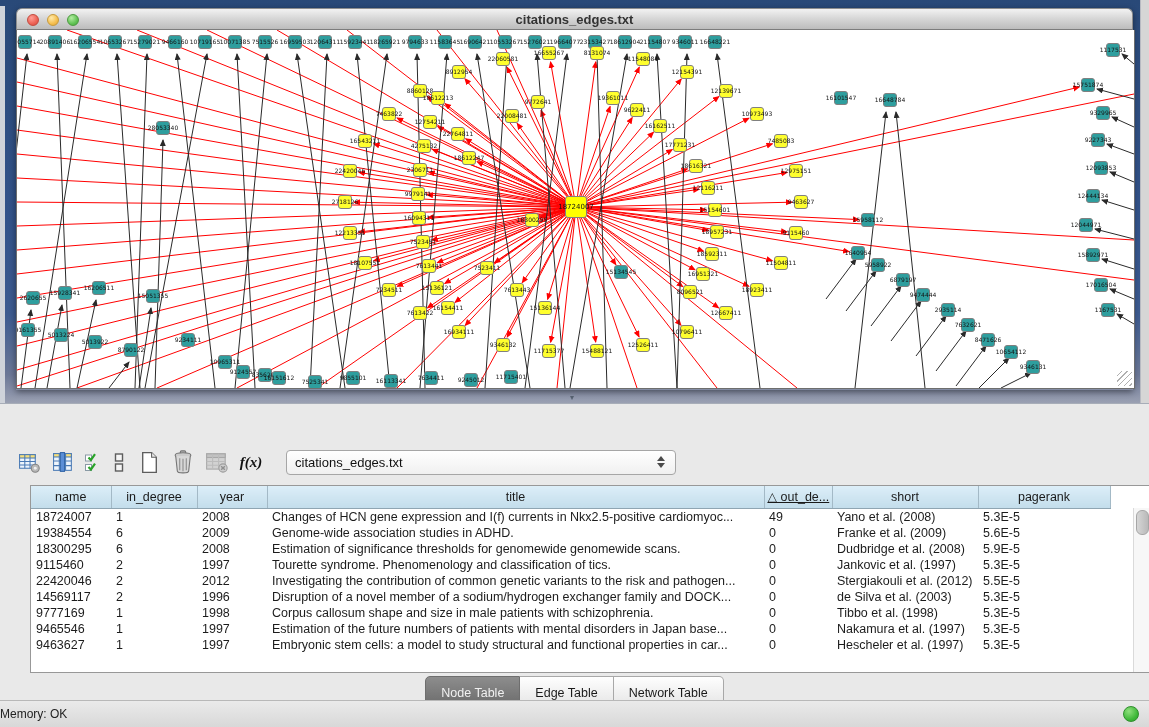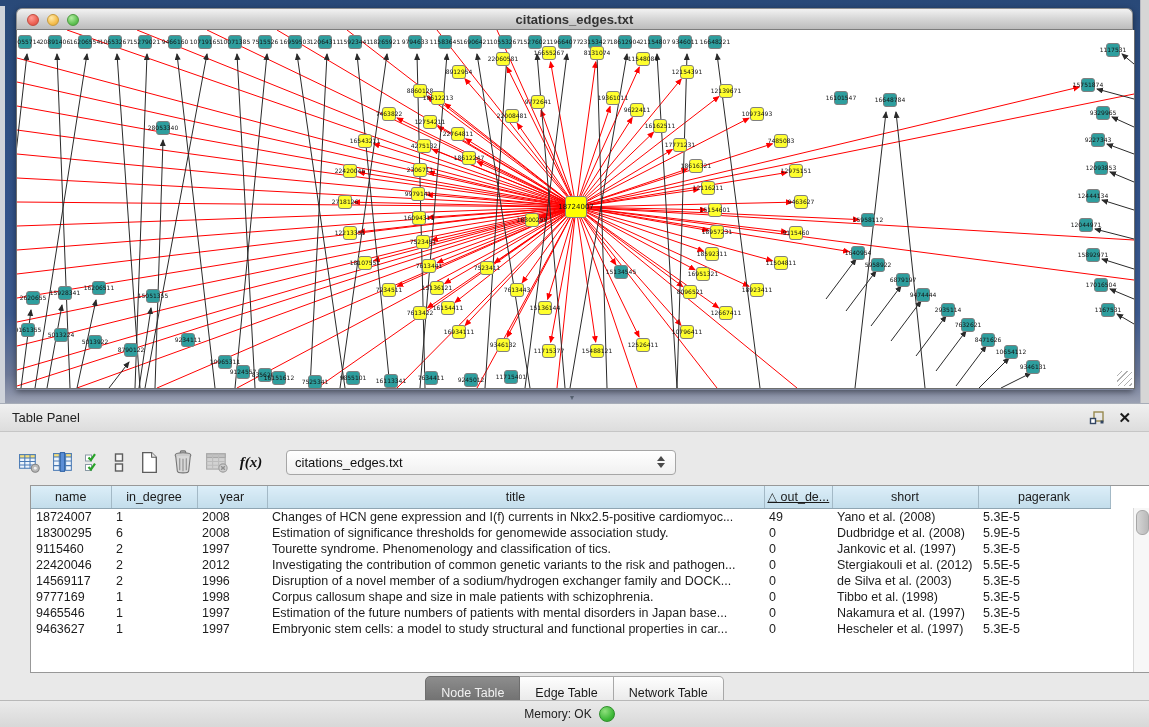--- a/index.html
+++ b/index.html
@@ -58,21 +58,21 @@
 
   .tabs{position:absolute;left:0;right:0;top:272px;display:flex;justify-content:center;}
   .tab{height:20px;line-height:20px;padding:6px 15px;font-size:12.5px;color:#1a1a1a;
     background:linear-gradient(#fefefe,#e3e3e3);border:1px solid #a8a8a8;border-left:none;}
   .tab:first-child{border-left:1px solid #a8a8a8;border-radius:5px 0 0 5px;}
   .tab:last-child{border-radius:0 5px 5px 0;}
   .tab.selected{background:linear-gradient(#8d8d8d,#686868);color:#f1f1f1;border-color:#6e6e6e;}
 
   .statusbar{position:absolute;left:0;bottom:0;width:1149px;height:27px;box-sizing:border-box;
     background:linear-gradient(#eaeaea,#d8d8d8);border-top:1px solid #b8b8b8;
-    display:flex;align-items:center;justify-content:center;padding-right:10px;font-size:12px;color:#222;}
+    display:flex;align-items:center;justify-content:space-between;padding-right:10px;font-size:12px;color:#222;}
   .mem-dot{width:14px;height:14px;border-radius:50%;margin-left:7px;
     background:radial-gradient(circle at 35% 30%,#8fe07d,#3cb737 65%,#319e2e);border:1px solid #2f8f2c;}
 </style>
 </head>
 <body>
 
 <div class="screen">
 
   <div class="network-region">
     <div class="edge-strip-left"></div>
@@ -755,32 +755,20 @@
               <text x="559" y="179" text-anchor="middle" font-size="7" fill="#141414" font-family="&quot;DejaVu Sans&quot;,sans-serif">18724007</text>
             </g>
           </svg>
         <div class="resize-grip"></div>
       </div>
     </div>
     <div class="split-grip">▾</div>
   </div>
 
   <div class="table-panel">
-    <div class="panel-header">
-      <span>Table Panel</span>
-      <span class="spacer"></span>
-      <span class="float-btn">
-        <svg width="18" height="18" viewBox="0 0 18 18">
-          <rect x="6" y="3" width="9" height="9" fill="none" stroke="#97894f" stroke-width="1.4"></rect>
-          <rect x="2.5" y="9.5" width="5" height="5" fill="#ffffff" stroke="#334663" stroke-width="1.4"></rect>
-          <rect x="12.5" y="11.5" width="3" height="3" fill="#334663"></rect>
-        </svg>
-      </span>
-      <span class="close-btn">✕</span>
-    </div>
 
     <div class="toolbar">
       <span class="tool-btn">
         <svg width="23" height="23" viewBox="0 0 22 22">
           <rect x="1.5" y="3.5" width="15" height="13" fill="#eef5fc" stroke="#4a7ab5"></rect>
           <rect x="1.5" y="3.5" width="15" height="3.2" fill="#f7df7a" stroke="#4a7ab5"></rect>
           <path d="M6.5 3.5v13 M11.5 3.5v13 M1.5 10h15 M1.5 13.3h15" stroke="#4a7ab5" fill="none"></path>
           <circle cx="16.5" cy="16.5" r="3.8" fill="#b9b9b9" stroke="#848484"></circle>
           <circle cx="16.5" cy="16.5" r="1.4" fill="#efefef"></circle>
         </svg>
@@ -858,24 +846,33 @@
             <tr>
               <td>18724007</td>
               <td>1</td>
               <td>2008</td>
               <td>Changes of HCN gene expression and I(f) currents in Nkx2.5-positive cardiomyoc...</td>
               <td>49</td>
               <td>Yano et al. (2008)</td>
               <td>5.3E-5</td>
             </tr>
             <tr>
+              <td>19384554</td>
+              <td>6</td>
+              <td>2009</td>
+              <td>Genome-wide association studies in ADHD.</td>
+              <td>0</td>
+              <td>Franke et al. (2009)</td>
+              <td>5.6E-5</td>
+            </tr>
+            <tr>
               <td>18300295</td>
               <td>6</td>
               <td>2008</td>
-              <td>Estimation of significance thresholds for genomewide association study.</td>
+              <td>Estimation of significance thresholds for genomewide genomewide scans.</td>
               <td>0</td>
               <td>Dudbridge et al. (2008)</td>
               <td>5.9E-5</td>
             </tr>
             <tr>
               <td>9115460</td>
               <td>2</td>
               <td>1997</td>
               <td>Tourette syndrome. Phenomenology and classification of tics.</td>
               <td>0</td>

